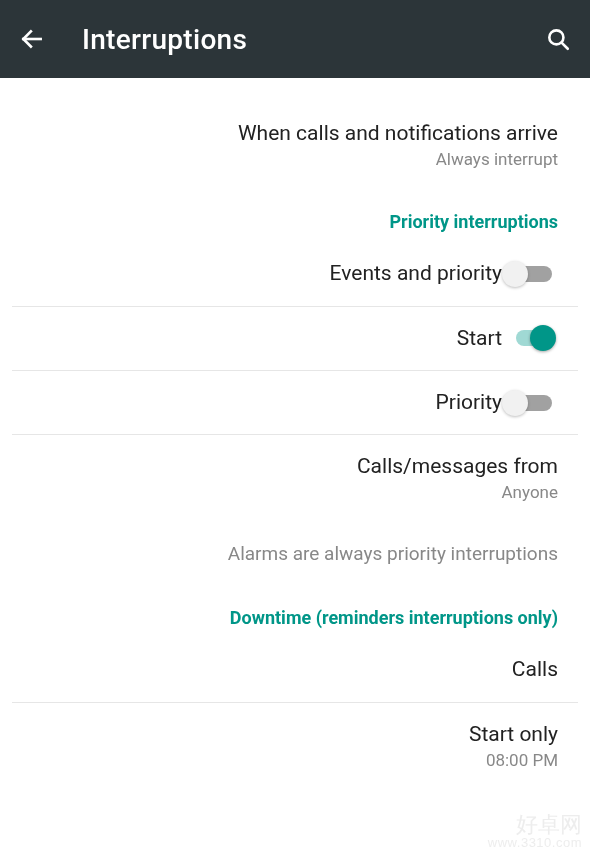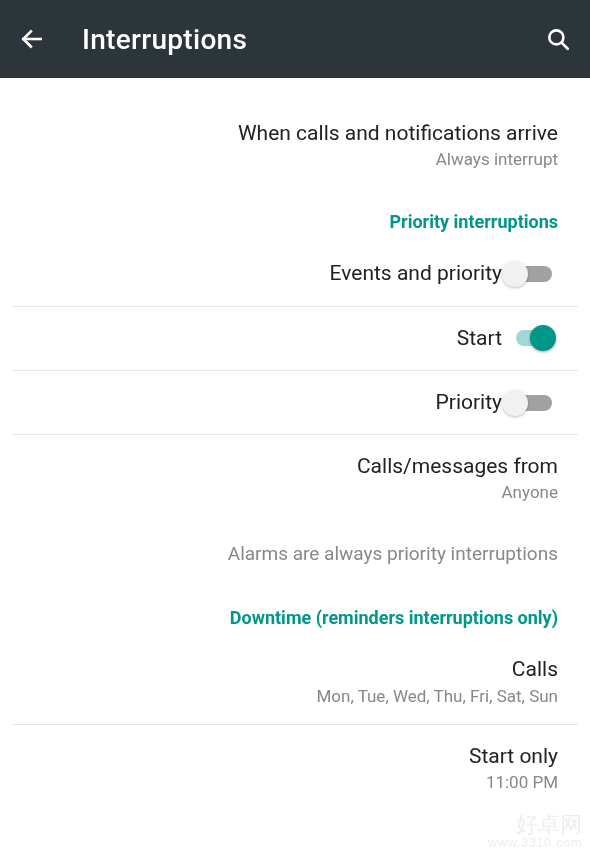--- a/index.html
+++ b/index.html
@@ -198,29 +198,28 @@
     </div>
   </div>
 
   <div class="note">Alarms are always priority interruptions</div>
 
   <div class="section-header">Downtime (reminders interruptions only)</div>
 
   <div class="row">
     <div class="row-text">
       <div class="row-title">Calls</div>
-      <div class="row-sub">Mon, Tue, Wed, Thu, Fri, Sat, Sun</div>
     </div>
   </div>
   <div class="divider"></div>
 
   <div class="row">
     <div class="row-text">
       <div class="row-title">Start only</div>
-      <div class="row-sub">11:00 PM</div>
+      <div class="row-sub">08:00 PM</div>
     </div>
   </div>
 
 </div>
 
 <div class="watermark">
   <div>好卓网</div>
   <div class="wm-small">www.3310.com</div>
 </div>
 

